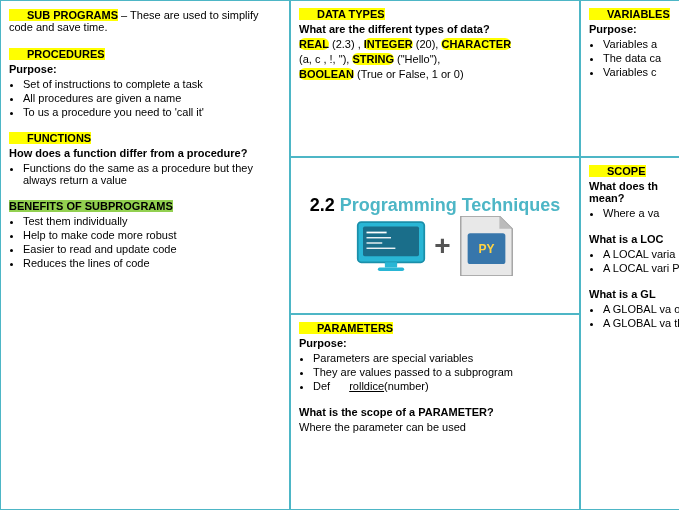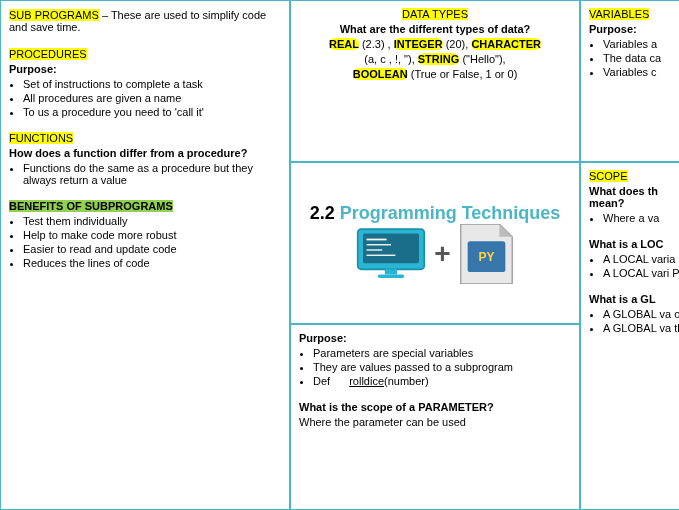--- a/index.html
+++ b/index.html
@@ -23,22 +23,23 @@
       padding: 7px 8px;
       overflow: hidden;
     }
     .highlight-yellow {
       background-color: #ffff00;
       font-weight: bold;
       border-radius: 6px;
     }
     .yellow-title {
       background-color: #ffff00;
-      font-weight: normal;
+      font-weight: bold;
       display: inline;
+      padding-left: 18px;
     }
     .green-title {
       background-color: #92d050;
       font-weight: bold;
       display: inline;
     }
     ul {
       margin-left: 14px;
       margin-top: 3px;
     }
@@ -51,21 +52,20 @@
     .cell-subprograms {
       grid-column: 1;
       grid-row: 1 / 4;
       padding: 8px;
     }
 
     
     .cell-datatypes {
       grid-column: 2;
       grid-row: 1;
-      text-align: center;
     }
 
     
     .cell-variables {
       grid-column: 3;
       grid-row: 1;
     }
 
     
     .cell-programming {
@@ -235,20 +235,21 @@
     </ul>
     <br>
     <p class="bold">What is a GL</p>
     <ul>
       <li>A GLOBAL va of the prog</li>
       <li>A GLOBAL va the program</li>
     </ul>
   </div>
 
   <div class="cell cell-parameters">
+    <p><span class="yellow-title">PARAMETERS</span></p>
     <p class="bold">Purpose:</p>
     <ul>
       <li>Parameters are special variables</li>
       <li>They are values passed to a subprogram</li>
       <li>Def <span style="text-decoration:underline;margin-left:16px;">rolldice</span>(number)</li>
     </ul>
     <br>
     <p class="bold">What is the scope of a PARAMETER?</p>
     <p>Where the parameter can be used</p>
   </div>

